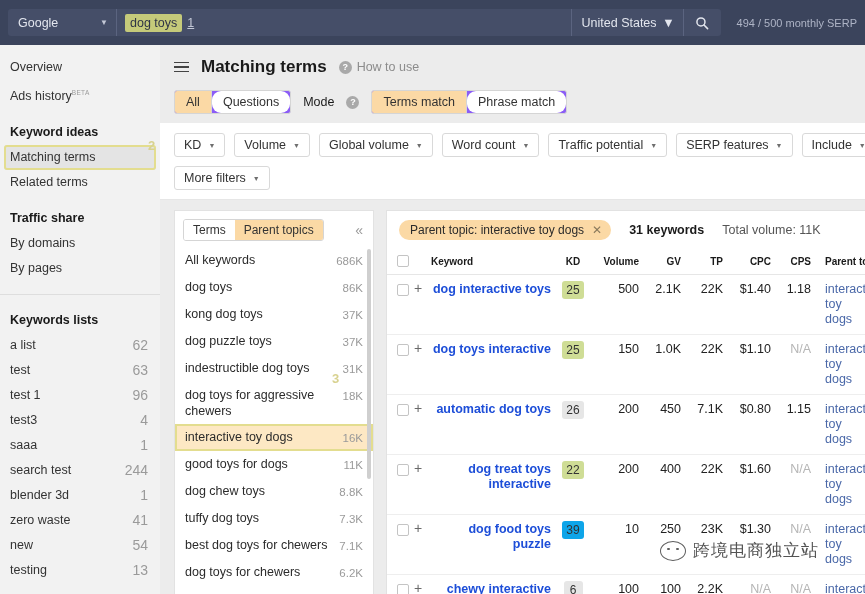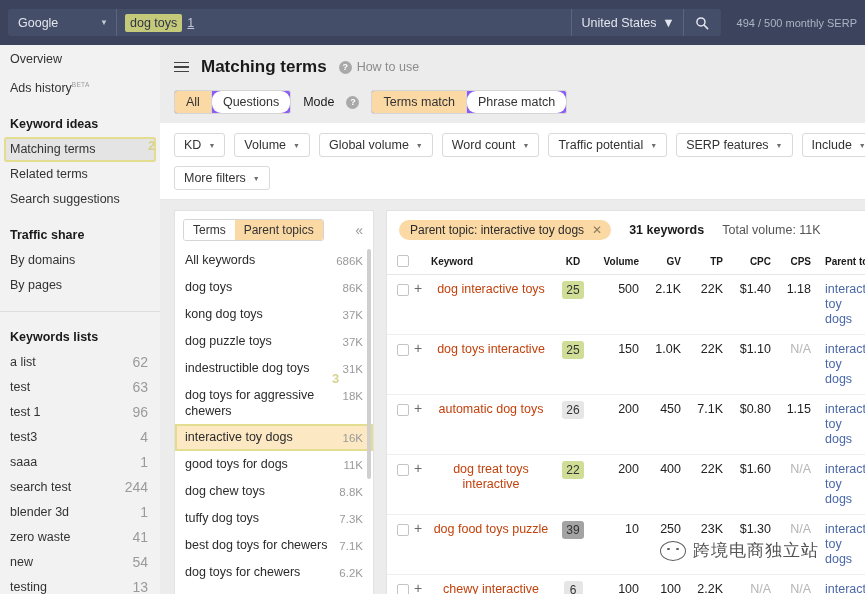--- a/index.html
+++ b/index.html
@@ -60,21 +60,21 @@
     color: #aeb4c6; font-size: 11px; margin-left: 16px; white-space: nowrap;
   }
 
   
   .body-wrap { display: flex; height: 549px; }
 
   
   .sidebar {
     width: 160px; min-width: 160px;
     background: #f2f2f2;
-    padding: 2px 0 0 0;
+    padding: 10px 0 0 0;
     position: relative;
   }
   .nav-item {
     font-size: 12.5px; color: #333;
     padding: 4px 10px; line-height: 17px;
   }
   .nav-item sup { font-size: 6.5px; color: #9b9b9b; vertical-align: super; letter-spacing: .3px;}
   .nav-section {
     font-size: 12.5px; font-weight: bold; color: #1a1a1a;
     padding: 4px 10px; line-height: 17px;
@@ -203,21 +203,21 @@
   .cbx {
     width: 12px; height: 12px; border: 1px solid #c4c4c4; border-radius: 2px;
     background: #fff; display: inline-block; vertical-align: middle;
   }
   tbody td {
     font-size: 12.5px; padding: 7px 4px; border-bottom: 1px solid #eeeeee;
     vertical-align: top; text-align: right; color: #222;
   }
   td.c-check { text-align: left; padding-left: 10px; }
   td.c-plus { width: 18px; text-align: center; color: #6a6a6a; font-size: 14px; padding-top: 5px;}
-  td.c-kw { text-align: center; color: #c2410c; line-height: 15px; }
+  td.c-kw { text-align: right; color: #1d4ed8; line-height: 15px; font-weight: bold; }
   td.c-kd { text-align: center; padding-top: 6px;}
   td.c-pt { text-align: left; padding-left: 10px; color: #4a68a8; line-height: 15px; }
   .kd-badge {
     display: inline-block; min-width: 19px; border-radius: 3px;
     font-size: 12px; padding: 2px 4px; color: #333; text-align: center;
   }
   .na { color: #b5b5b5; }
 
   
   .watermark {
@@ -275,23 +275,20 @@
     <div class="nav-item">
       <span>Ads history</span><sup>BETA</sup>
     </div>
     <div class="nav-gap"></div>
     <div class="nav-section">Keyword ideas</div>
     <div class="nav-item active">
       <span>Matching terms</span>
     </div>
     <div class="nav-item">
       <span>Related terms</span>
-    </div>
-    <div class="nav-item">
-      <span>Search suggestions</span>
     </div>
     <div class="nav-gap"></div>
     <div class="nav-section">Traffic share</div>
     <div class="nav-item">
       <span>By domains</span>
     </div>
     <div class="nav-item">
       <span>By pages</span>
     </div>
 
@@ -552,21 +549,21 @@
                 <td>400</td>
                 <td>22K</td>
                 <td class="">$1.60</td>
                 <td class="na">N/A</td>
                 <td class="c-pt">interactive toy dogs</td>
               </tr>
               <tr>
                 <td class="c-check"><span class="cbx"></span></td>
                 <td class="c-plus">+</td>
                 <td class="c-kw">dog food toys puzzle</td>
-                <td class="c-kd"><span class="kd-badge" style="background:#a3a3a3">39</span></td>
+                <td class="c-kd"><span class="kd-badge" style="background:#0ea5e9">39</span></td>
                 <td>10</td>
                 <td>250</td>
                 <td>23K</td>
                 <td class="">$1.30</td>
                 <td class="na">N/A</td>
                 <td class="c-pt">interactive toy dogs</td>
               </tr>
               <tr>
                 <td class="c-check"><span class="cbx"></span></td>
                 <td class="c-plus">+</td>

